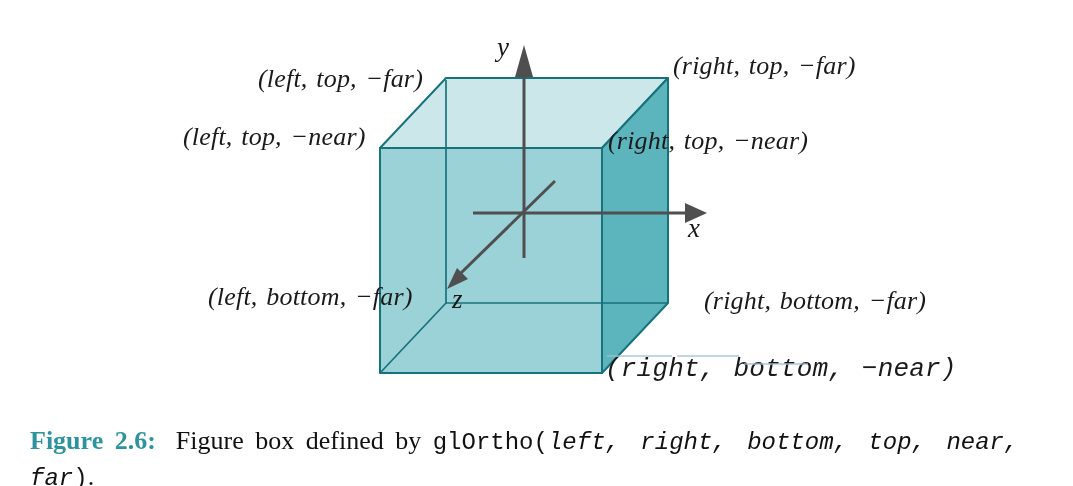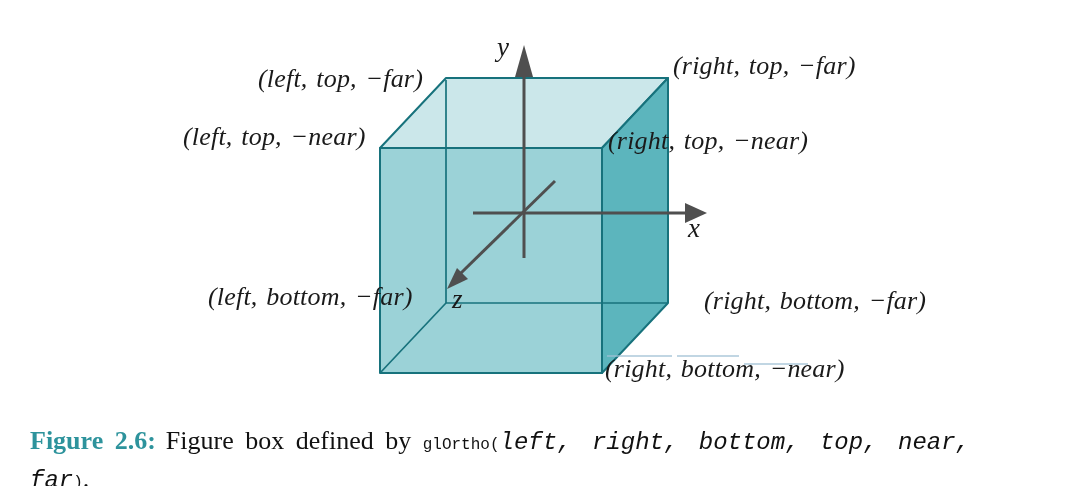--- a/index.html
+++ b/index.html
@@ -24,21 +24,21 @@
     word-spacing: 2px;
   }
   .axis-label { font-size: 27px; line-height: 27px; }
   .lbl-left-top-far      { left: 258px; top: 63px;  }
   .lbl-left-top-near     { left: 183px; top: 121px; }
   .lbl-right-top-far     { left: 673px; top: 50px; font-style: italic;  }
   .lbl-right-top-near    { left: 608px; top: 125px; font-family: Liberation Serif, serif; }
   .lbl-left-bottom-far   { left: 208px; top: 281px; }
   .lbl-left-bottom-near  { left: 92px;  top: 352px; }
   .lbl-right-bottom-far  { left: 671px; top: 285px; margin-left: 33px; }
-  .lbl-right-bottom-near { left: 605px; top: 353px; }
+  .lbl-right-bottom-near { left: 605px; top: 353px; font-family: Liberation Mono, monospace; }
   .lbl-x { left: 688px; top: 215px; }
   .lbl-y { left: 497px; top: 34px;  }
   .lbl-z { left: 452px; top: 286px; }
   .artifact {
     position: absolute;
     height: 2px;
     background: #9fc0d4;
     opacity: 0.65;
   }
   .art-1 { left: 607px; top: 355px; width: 65px; }
@@ -50,25 +50,25 @@
     top: 424px;
     width: 1010px;
     font-size: 26px;
     line-height: 34px;
     color: #111111;
     word-spacing: 5px;
   }
   .fig-label {
     font-weight: bold;
     color: #2d939c;
-    margin-right: 10px;
+    margin-right: 20px;
   }
   .cap-code {
     font-family: "Liberation Mono", "DejaVu Sans Mono", monospace;
-    font-size: 16px;
+    font-size: 24px;
   }
   .cap-args {
     font-family: "Liberation Mono", "DejaVu Sans Mono", monospace;
     font-style: italic;
     font-size: 24px;
     word-spacing: 6px;
   }
 </style>
 </head>
 <body>

